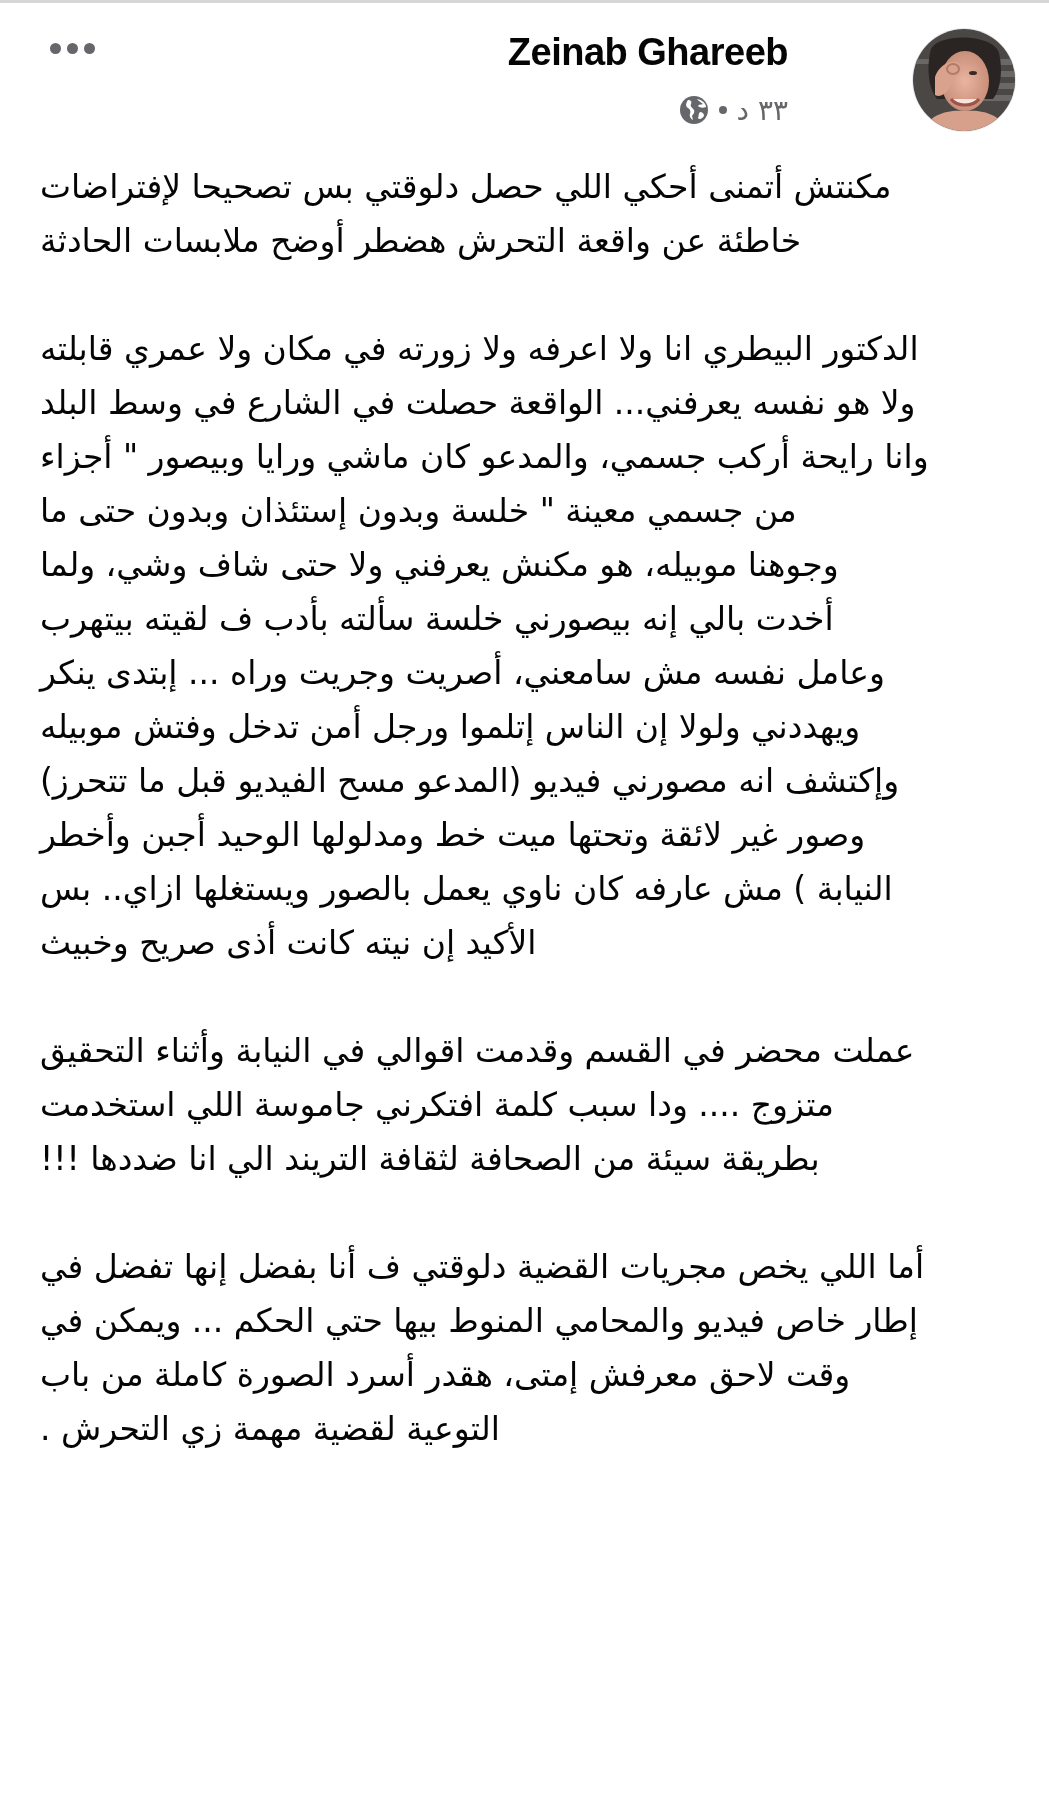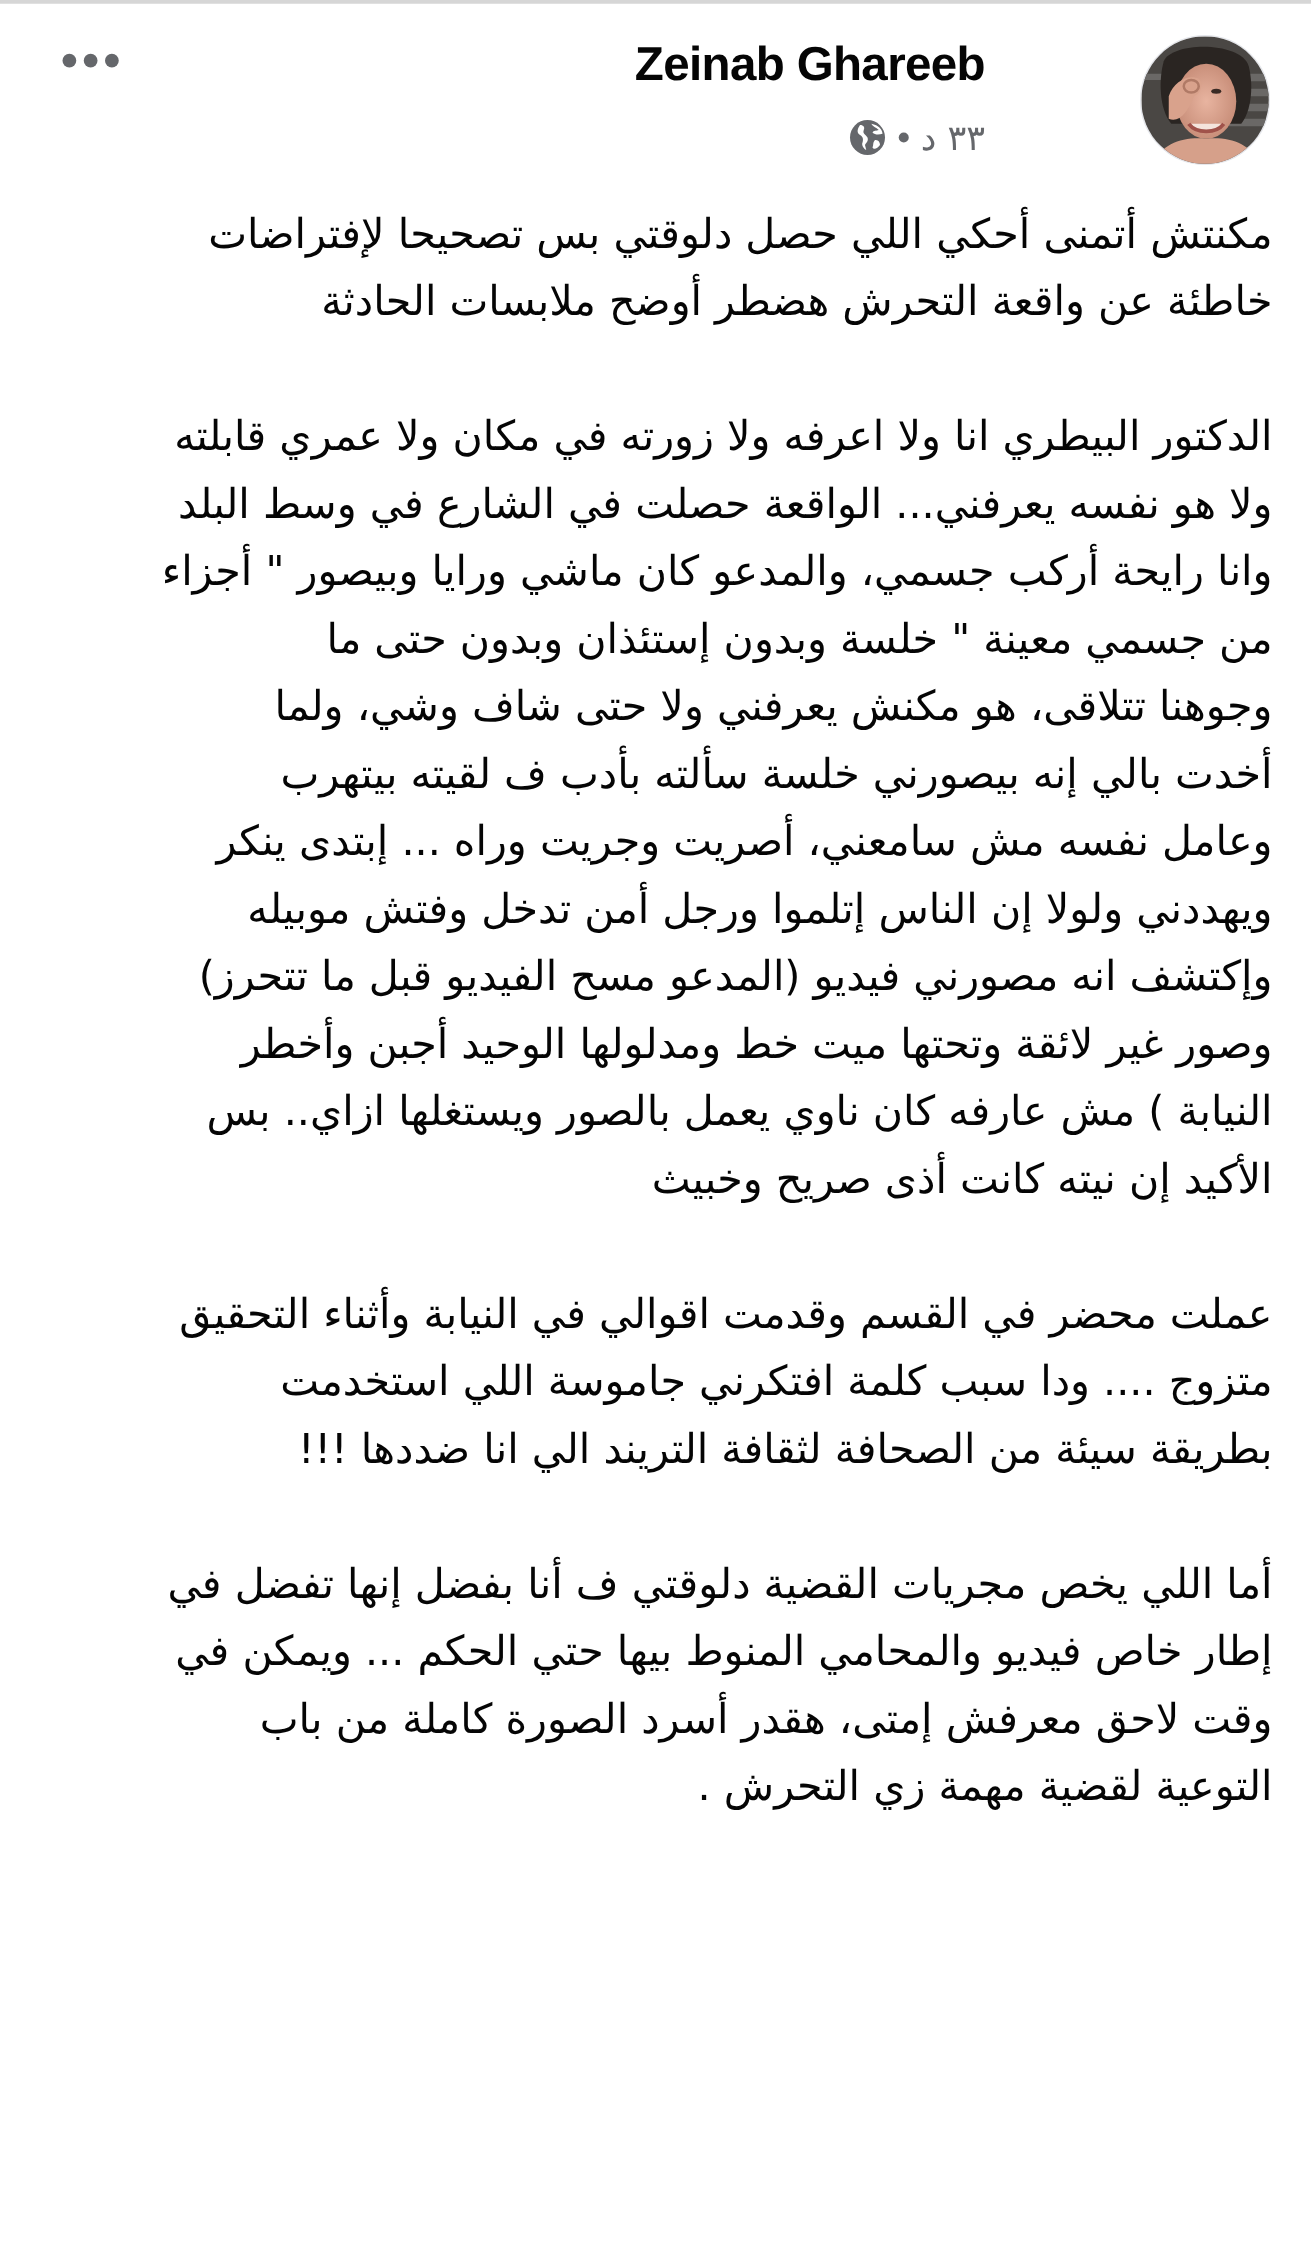--- a/index.html
+++ b/index.html
@@ -86,21 +86,21 @@
     .globe-icon {
       width: 30px; height: 30px;
       display: inline-block;
     }
     .post-body {
       position: absolute;
       left: 40px;
       top: 160px;
       width: 978px;
       direction: rtl;
-      text-align: right;
+      text-align: left;
       font-family: "DejaVu Sans", sans-serif;
       font-size: 33px;
       line-height: 54px;
       color: #050505;
     }
     .post-body .paragraph {
       margin: 0 0 54px 0;
     }
     .post-body .line {
       display: block;
@@ -162,21 +162,21 @@
 <div class="post-body">
   <p class="paragraph">
     <span class="line">مكنتش أتمنى أحكي اللي حصل دلوقتي بس تصحيحا لإفتراضات</span>
     <span class="line">خاطئة عن واقعة التحرش هضطر أوضح ملابسات الحادثة</span>
   </p>
   <p class="paragraph">
     <span class="line">الدكتور البيطري انا ولا اعرفه ولا  زورته في مكان ولا عمري قابلته</span>
     <span class="line">ولا هو نفسه يعرفني... الواقعة حصلت في الشارع في وسط البلد</span>
     <span class="line">وانا رايحة أركب جسمي، والمدعو كان ماشي ورايا وبيصور " أجزاء</span>
     <span class="line">من جسمي معينة " خلسة وبدون إستئذان وبدون حتى ما</span>
-    <span class="line">وجوهنا تتلاقى، هو مكنش يعرفني ولا حتى شاف وشي، ولما</span>
+    <span class="line">وجوهنا موبيله، هو مكنش يعرفني ولا حتى شاف وشي، ولما</span>
     <span class="line">أخدت بالي إنه بيصورني خلسة سألته بأدب ف لقيته بيتهرب</span>
     <span class="line">وعامل نفسه مش سامعني، أصريت وجريت وراه ... إبتدى ينكر</span>
     <span class="line">ويهددني ولولا إن الناس إتلموا ورجل أمن تدخل وفتش موبيله</span>
     <span class="line">وإكتشف انه مصورني فيديو (المدعو مسح الفيديو قبل ما تتحرز)</span>
     <span class="line">وصور غير لائقة وتحتها ميت خط ومدلولها الوحيد أجبن وأخطر</span>
     <span class="line">النيابة ) مش عارفه كان ناوي يعمل بالصور  ويستغلها ازاي.. بس</span>
     <span class="line">الأكيد إن نيته كانت أذى صريح وخبيث</span>
   </p>
   <p class="paragraph">
     <span class="line"> عملت محضر في القسم وقدمت اقوالي في النيابة وأثناء التحقيق</span>

